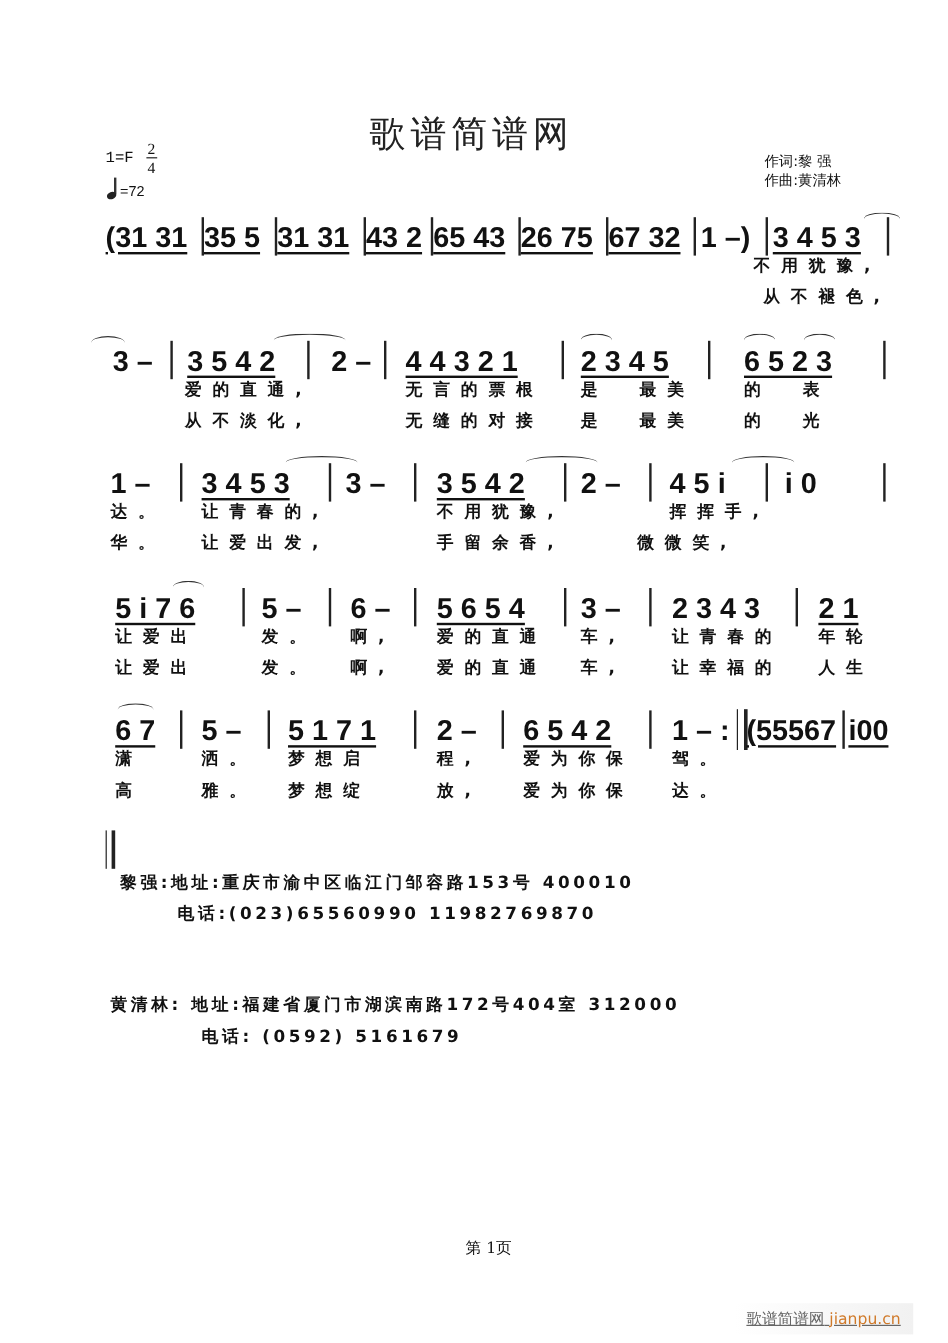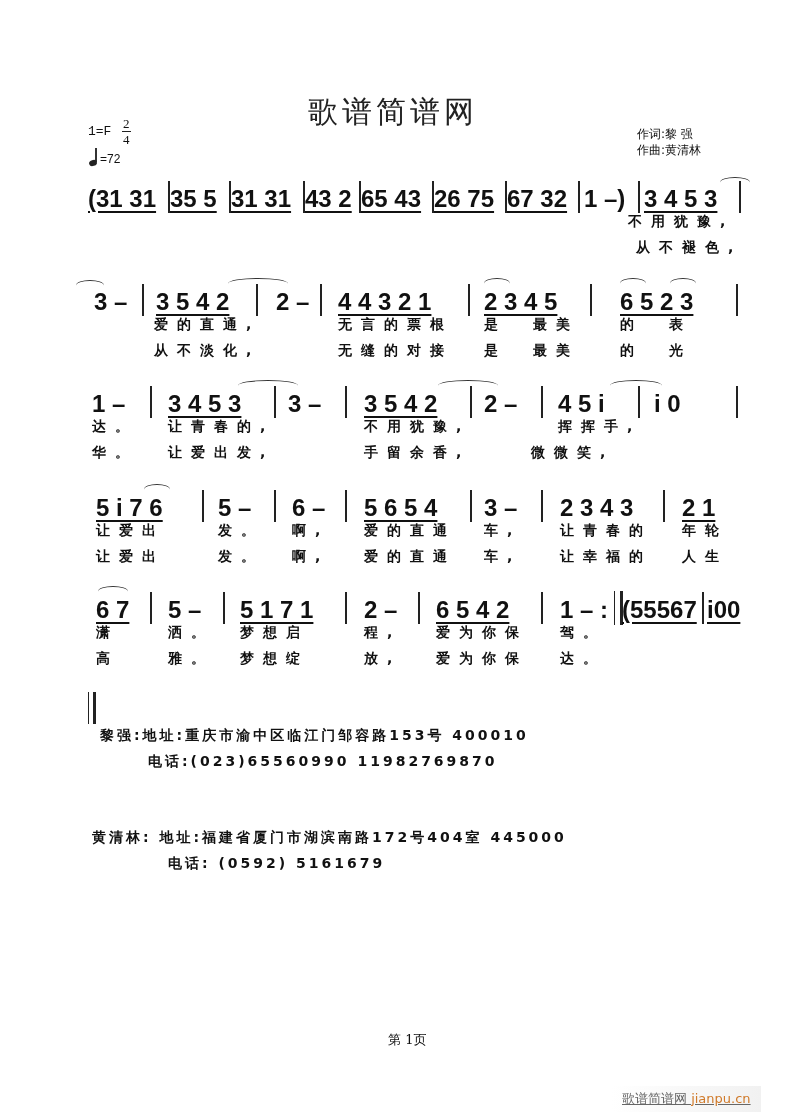--- a/index.html
+++ b/index.html
@@ -202,20 +202,20 @@
   <div class="lyric" style="left:152px;top:54px">梦想绽</div>
   <div class="lyric" style="left:276px;top:54px">放,</div>
   <div class="lyric" style="left:348px;top:54px">爱为你保</div>
   <div class="lyric" style="left:472px;top:54px">达。</div>
 </div>
 
 <div class="abs dbar" style="left:88px;top:692px;height:32px;width:4px;"></div>
 
 <div class="abs contact" style="left:100px;top:727px">黎强:地址:重庆市渝中区临江门邹容路153号 400010</div>
 <div class="abs contact" style="left:148px;top:753px">电话:(023)65560990  11982769870</div>
-<div class="abs contact" style="left:92px;top:829px">黄清林: 地址:福建省厦门市湖滨南路172号404室 445000</div>
+<div class="abs contact" style="left:92px;top:829px">黄清林: 地址:福建省厦门市湖滨南路172号404室 312000</div>
 <div class="abs contact" style="left:168px;top:855px">电话: (0592) 5161679</div>
 
 <div class="abs footer">第 1页</div>
 <div class="abs watermark">
   <span>歌谱简谱网</span>
   <span class="brand">jianpu.cn</span>
 </div>
 
 </body></html>

